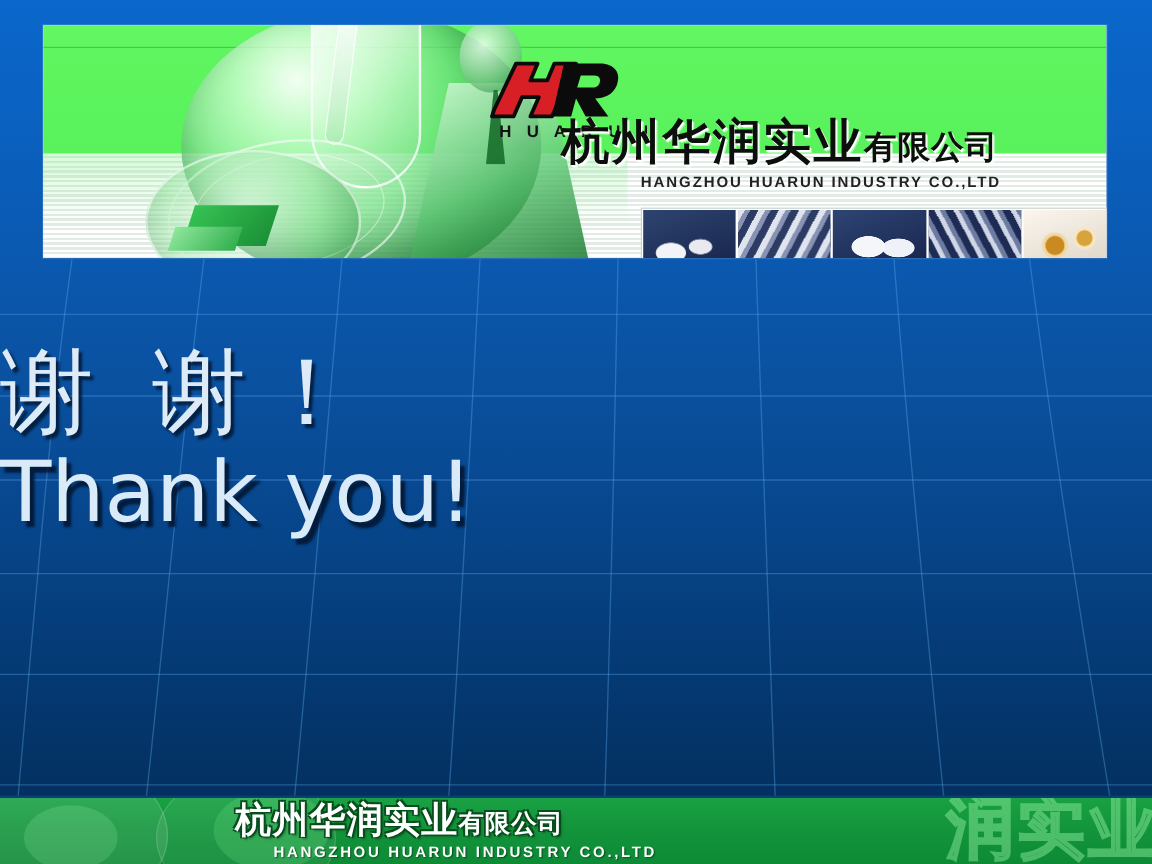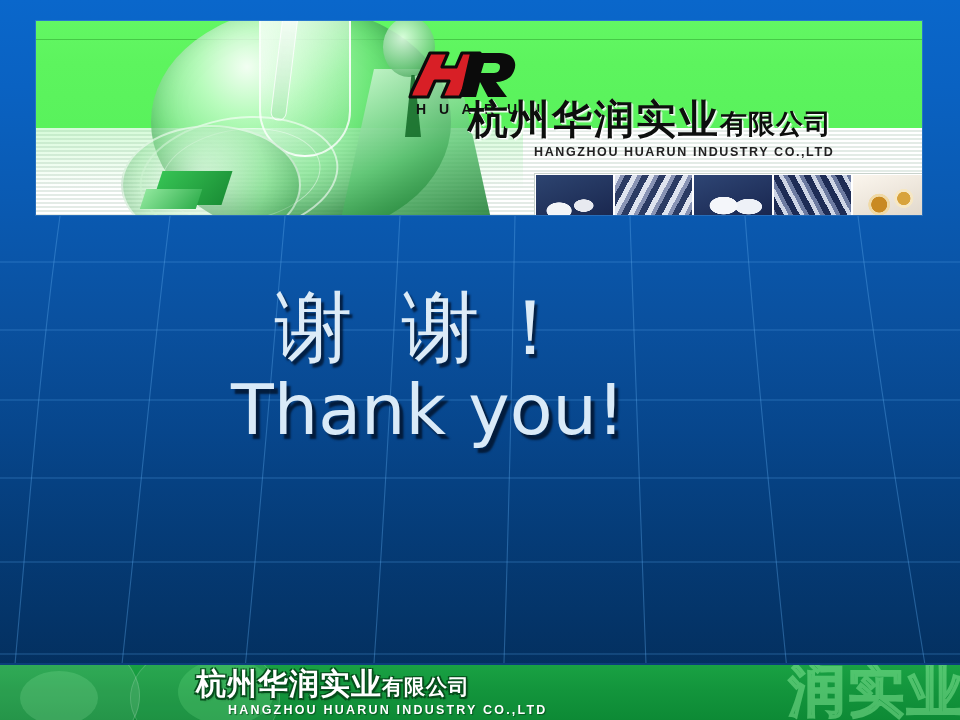--- a/index.html
+++ b/index.html
@@ -202,21 +202,21 @@
       linear-gradient(160deg,#253859,#101a38); }
   .pt-5{ background:
       radial-gradient(circle at 34% 58%, #c98a22 0%, #c98a22 13%, #f0d9a5 14%, #f0d9a5 18%, rgba(0,0,0,0) 19%),
       radial-gradient(circle at 66% 46%, #d8a33c 0%, #d8a33c 11%, #f6e7c4 12%, #f6e7c4 16%, rgba(0,0,0,0) 17%),
       linear-gradient(160deg,#fbf6ee,#dcd2c4); }
 
   
   .main-text{
     position:absolute; left:0; top:288px;
     width:856px;
-    text-align:center;
+    text-align:left;
     user-select:none;
   }
   .thanks-cn{
     font-family:"DejaVu Serif", serif;
     font-size:78px;
     line-height:1.02;
     color:#dcebf7;
     letter-spacing:12px;
     text-shadow:3px 4px 2px rgba(2,20,45,.80);
   }

